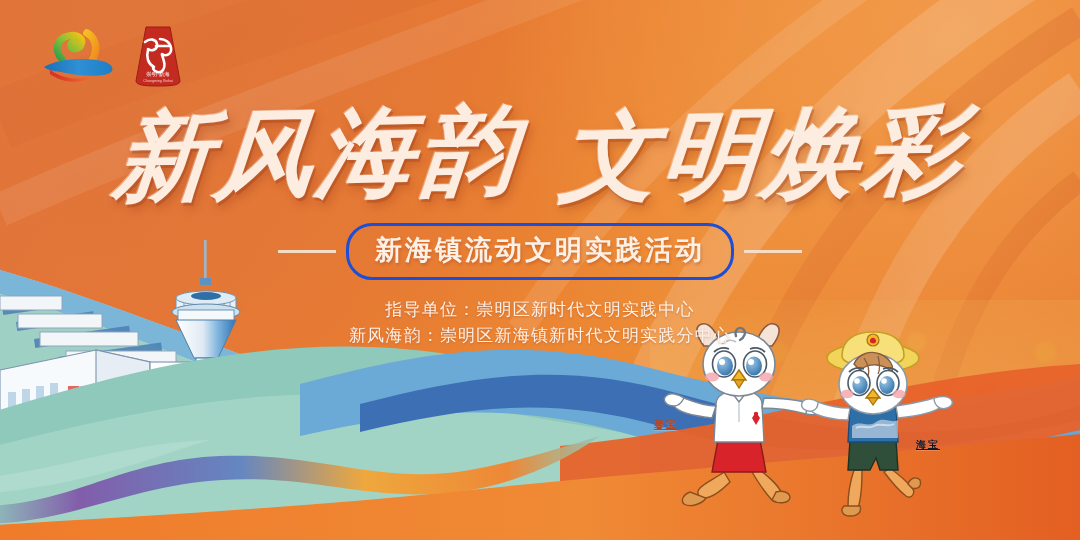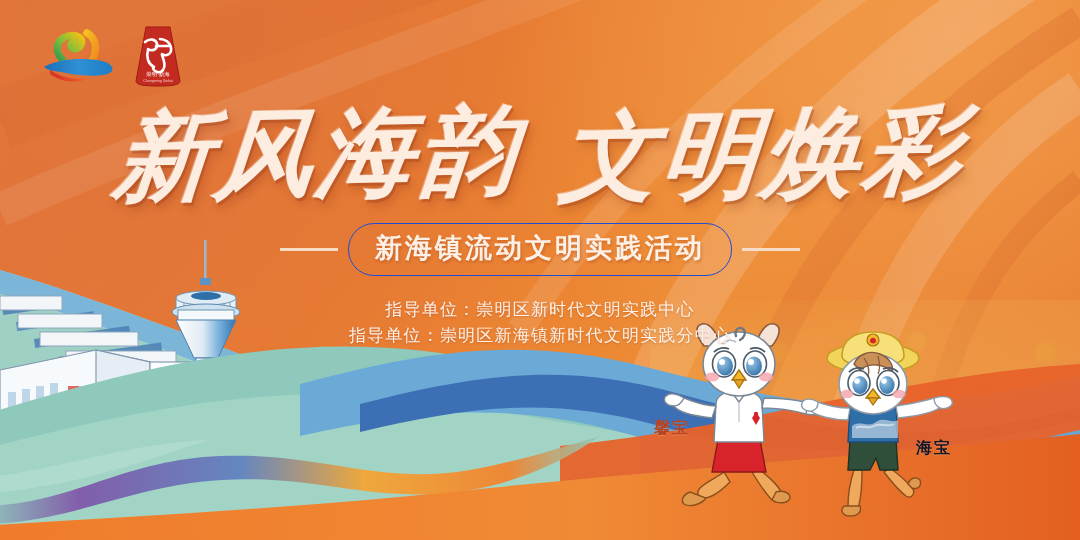--- a/index.html
+++ b/index.html
@@ -88,21 +88,21 @@
     gap: 10px;
     z-index: 26;
   }
   .dash {
     width: 58px; height: 0;
     border-top: 3px solid #f7e0cd;
     opacity: .95;
   }
   .dash.l { box-shadow: 0 6px 0 -3px rgba(247,224,205,.0); }
   .subtitle-pill {
-    border: 1px solid #1d4ed8;
+    border: 3px solid #1d4ed8;
     border-radius: 26px;
     padding: 6px 26px 9px;
     font-family: "DejaVu Sans", sans-serif;
     font-weight: 700;
     font-size: 27px;
     letter-spacing: 3px;
     color: #fdf0e6;
     text-shadow: 1px 2px 3px rgba(150,55,22,.35);
     white-space: nowrap;
   }
@@ -130,23 +130,24 @@
   
   .waves { position: absolute; left: 0; bottom: 0; width: 1080px; height: 230px; z-index: 18; }
 
   
   .mascots { position: absolute; left: 660px; bottom: 18px; width: 310px; height: 200px; z-index: 24; }
 
   .label {
     position: absolute;
     font-family: "DejaVu Sans", sans-serif;
     font-weight: 700;
-    font-size: 16px;
+    font-size: 10px;
     letter-spacing: 2px;
     z-index: 25;
+    text-decoration: underline;
   }
   .label-xin { left: 654px; top: 418px; color: #b8441f; text-shadow: 0 1px 1px rgba(255,255,255,.18); }
   .label-hai { left: 916px; top: 438px; color: #0f172a; text-shadow: 0 1px 1px rgba(255,255,255,.18); }
 </style>
 </head>
 <body>
 
 <div id="poster">
 
   <div class="bg-base"></div>
@@ -499,16 +500,16 @@
   </div>
 
   <div class="subtitle-row">
     <div class="dash l"></div>
     <div class="subtitle-pill">新海镇流动文明实践活动</div>
     <div class="dash r"></div>
   </div>
 
   <div class="orgs">
     <div>指导单位：崇明区新时代文明实践中心</div>
-    <div>指导单位：崇明区新海镇新时代文明实践分中心</div>
+    <div>新风海韵：崇明区新海镇新时代文明实践分中心</div>
   </div>
 
 </div>
 
 </body></html>

